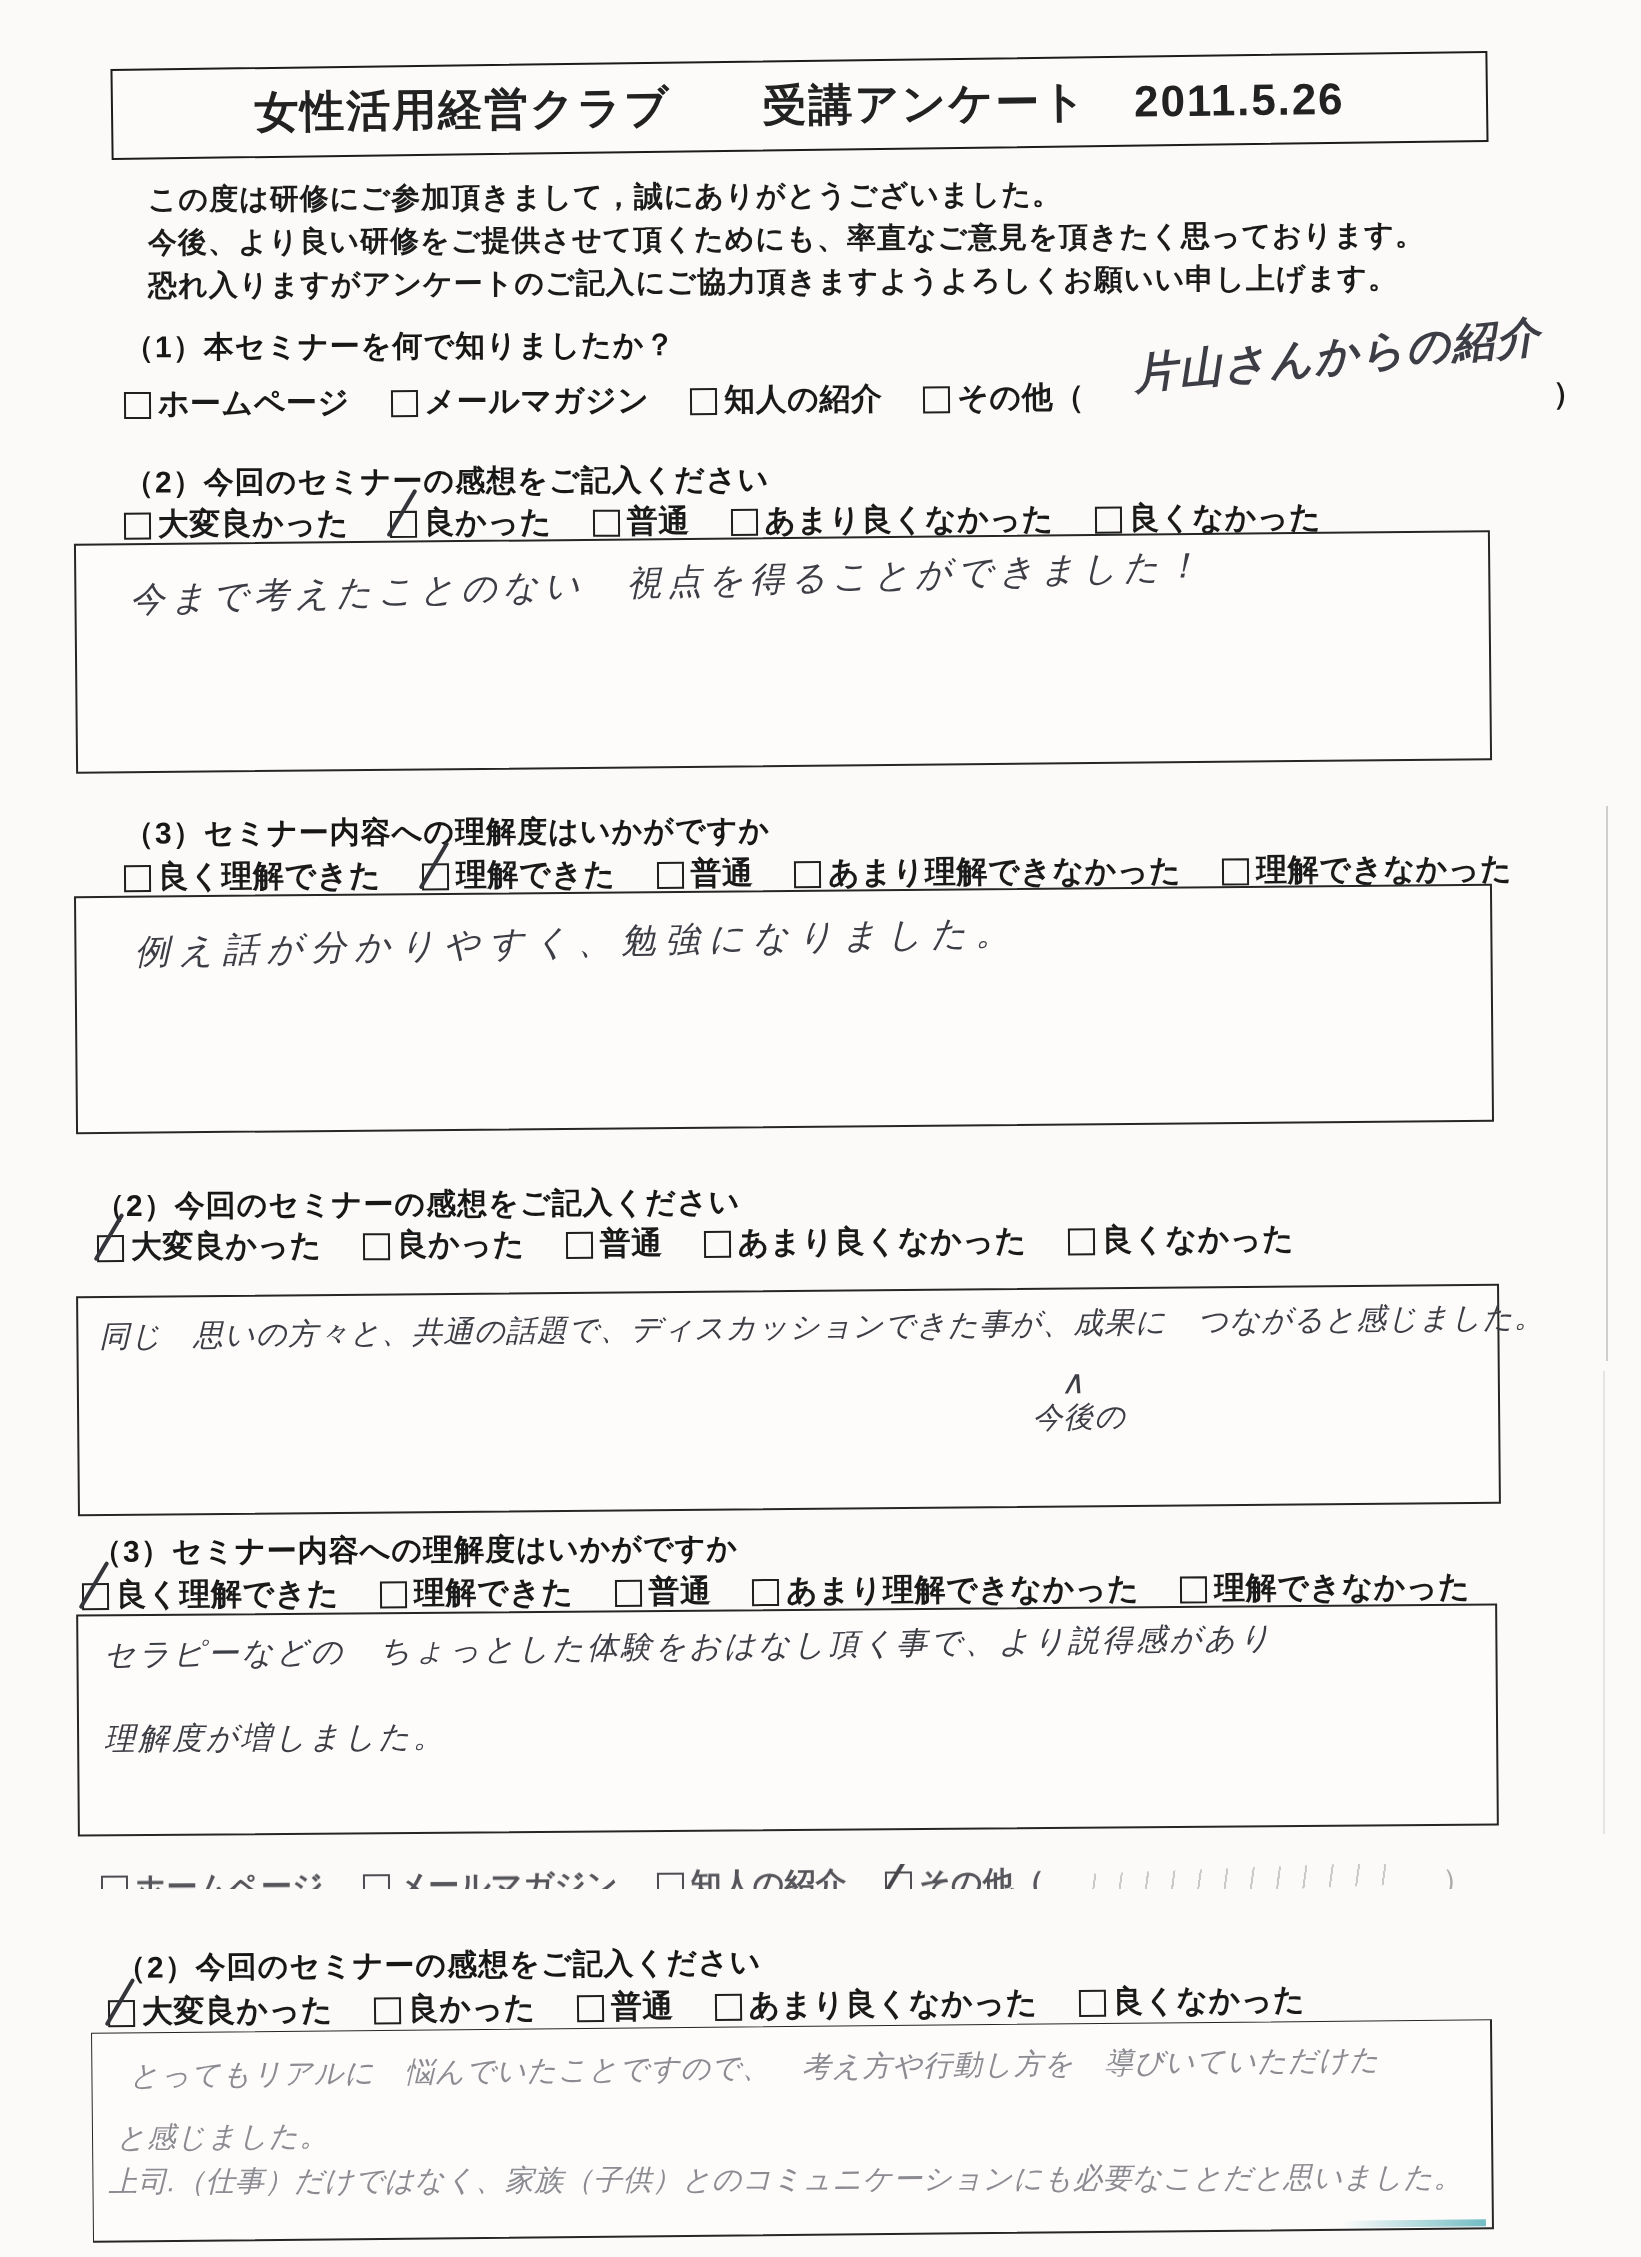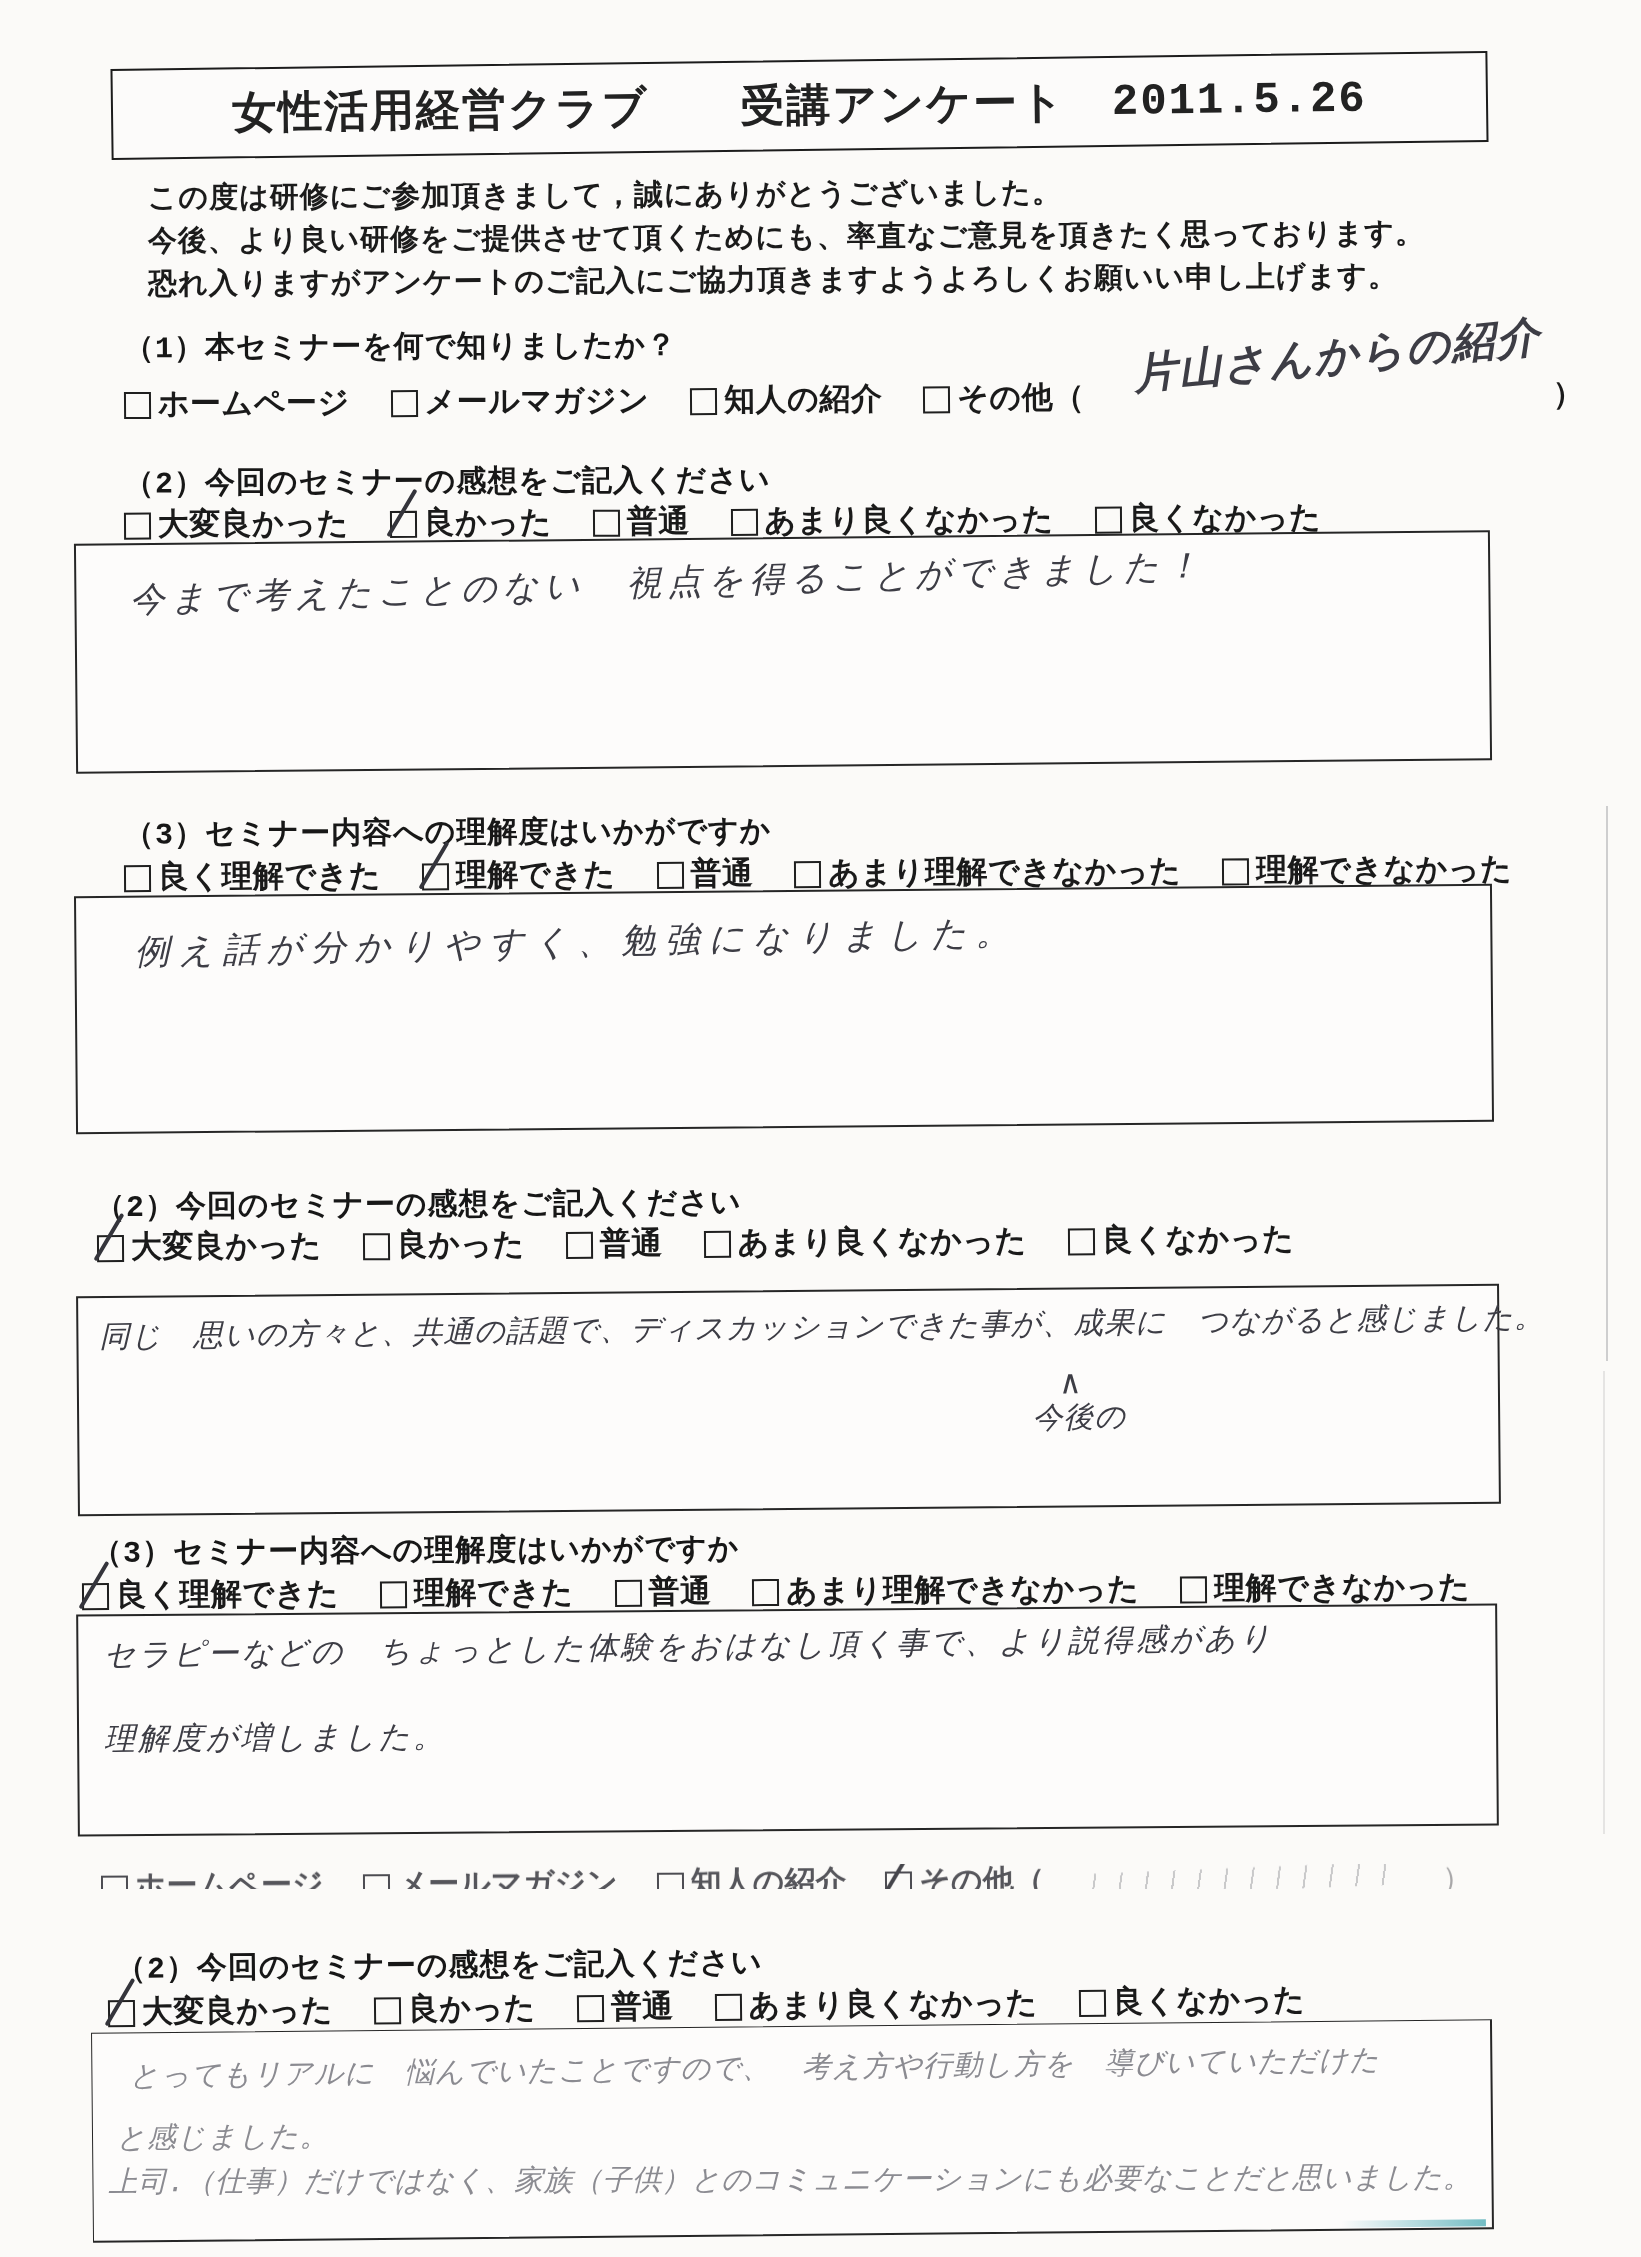--- a/index.html
+++ b/index.html
@@ -1,21 +1,21 @@
 <!DOCTYPE html>
 <html><head>
 <meta charset="utf-8">
 <style>
   html,body{margin:0;padding:0;}
   body{
     width:1641px;height:2257px;position:relative;background:#ffffff;
     font-family:"Liberation Sans", sans-serif;color:#1f1f1f;
     -webkit-font-smoothing:antialiased;
   }
-  .page{position:absolute;inset:0;background:#fbfaf8;overflow:hidden;font-family:Liberation Mono, monospace;}
+  .page{position:absolute;inset:0;background:#fbfaf8;overflow:hidden;}
   .abs{position:absolute;}
 
   
   .title-box{
     left:111px;top:60px;width:1373px;height:87px;
     border:2.9px solid #1c1c1c;background:#fcfbfa;
     display:flex;align-items:center;justify-content:center;
     transform:rotate(-0.75deg);
     font-weight:700;font-size:44px;letter-spacing:1.9px;color:#222;
     white-space:nowrap;

